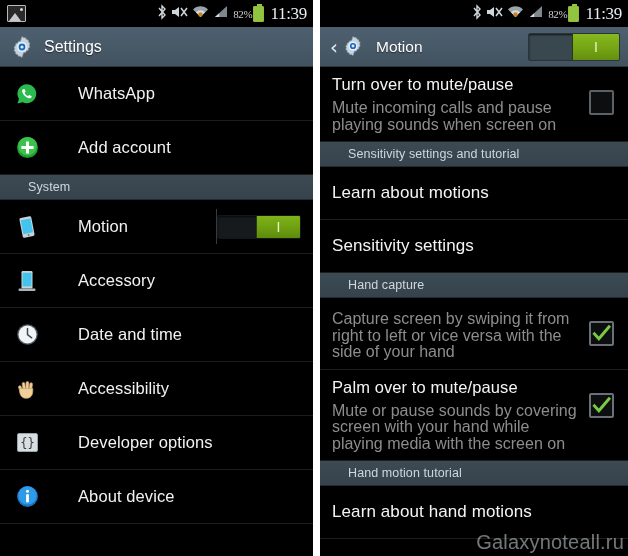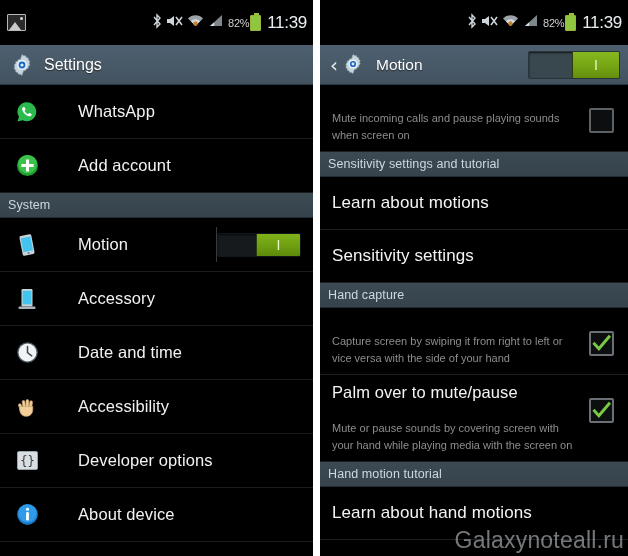--- a/index.html
+++ b/index.html
@@ -22,26 +22,27 @@
     height: 556px;
     background: #000000;
     overflow: hidden;
   }
   .panel-left  { width: 313px; }
   .gap { width: 7px; height: 556px; background: #ffffff; }
   .panel-right { width: 308px; }
 
   
   .statusbar {
-    height: 45px;
+    height: 27px;
     background: #000000;
     display: flex;
     align-items: center;
     padding: 0 6px 0 7px;
     position: relative;
+    font-family: Liberation Serif, serif;
   }
   .sb-left { display: flex; align-items: center; }
   .sb-right {
     margin-left: auto;
     display: flex;
     align-items: center;
     gap: 4px;
   }
   .photo-icon {
     width: 19px; height: 17px;
@@ -207,21 +208,21 @@
     background: #3a3a3a;
   }
 
   .section-hdr {
     height: 25px;
     background: linear-gradient(to bottom, #3c4a54 0%, #36434c 100%);
     color: #cdd8de;
     font-size: 12.5px;
     display: flex;
     align-items: center;
-    padding-left: 8px;
+    padding-left: 28px;
     border-bottom: 1px solid #222b31;
     letter-spacing: 0.1px;
   }
 
   
   .prow {
     display: flex;
     align-items: flex-start;
     padding: 7px 10px 8px 12px;
     border-bottom: 1px solid #1e1e1e;
@@ -230,23 +231,23 @@
   }
   .prow-text { flex: 1; padding-right: 6px; }
   .prow-title {
     color: #f4f4f4;
     font-size: 16.5px;
     line-height: 20px;
     letter-spacing: 0.1px;
   }
   .prow-sub {
     color: #8d8d8d;
-    font-size: 11px;
+    font-size: 16px;
     line-height: 16.5px;
-    margin-top: 18px;
+    margin-top: 6px;
   }
   .prow-simple {
     display: flex;
     align-items: center;
     height: 53px;
     padding: 0 12px;
     border-bottom: 1px solid #1e1e1e;
     background: #000;
   }
   .prow-simple .prow-title { font-size: 17px; }
@@ -268,21 +269,21 @@
     width: 100%; height: 100%;
     display: block;
   }
 
   
   .watermark {
     position: absolute;
     right: 4px;
     bottom: 2px;
     color: rgba(210,216,220,0.55);
-    font-size: 23px;
+    font-size: 20px;
     letter-spacing: 0.2px;
     pointer-events: none;
     white-space: nowrap;
     font-family: "Liberation Sans", sans-serif;
     text-align: right;
   }
 </style>
 </head>
 <body>
 
@@ -499,20 +500,21 @@
       <span class="switch switch-hdr">
         <span class="off-side"></span>
         <span class="thumb">I</span>
       </span>
     </div>
 
     <div class="list">
 
       <div class="prow">
         <div class="prow-text">
+          <div class="prow-title">Turn over to mute/pause</div>
           <div class="prow-sub">Mute incoming calls and pause playing sounds when screen on</div>
         </div>
         <span class="checkbox"></span>
       </div>
 
       <div class="section-hdr">
         <span>Sensitivity settings and tutorial</span>
       </div>
 
       <div class="prow-simple">

